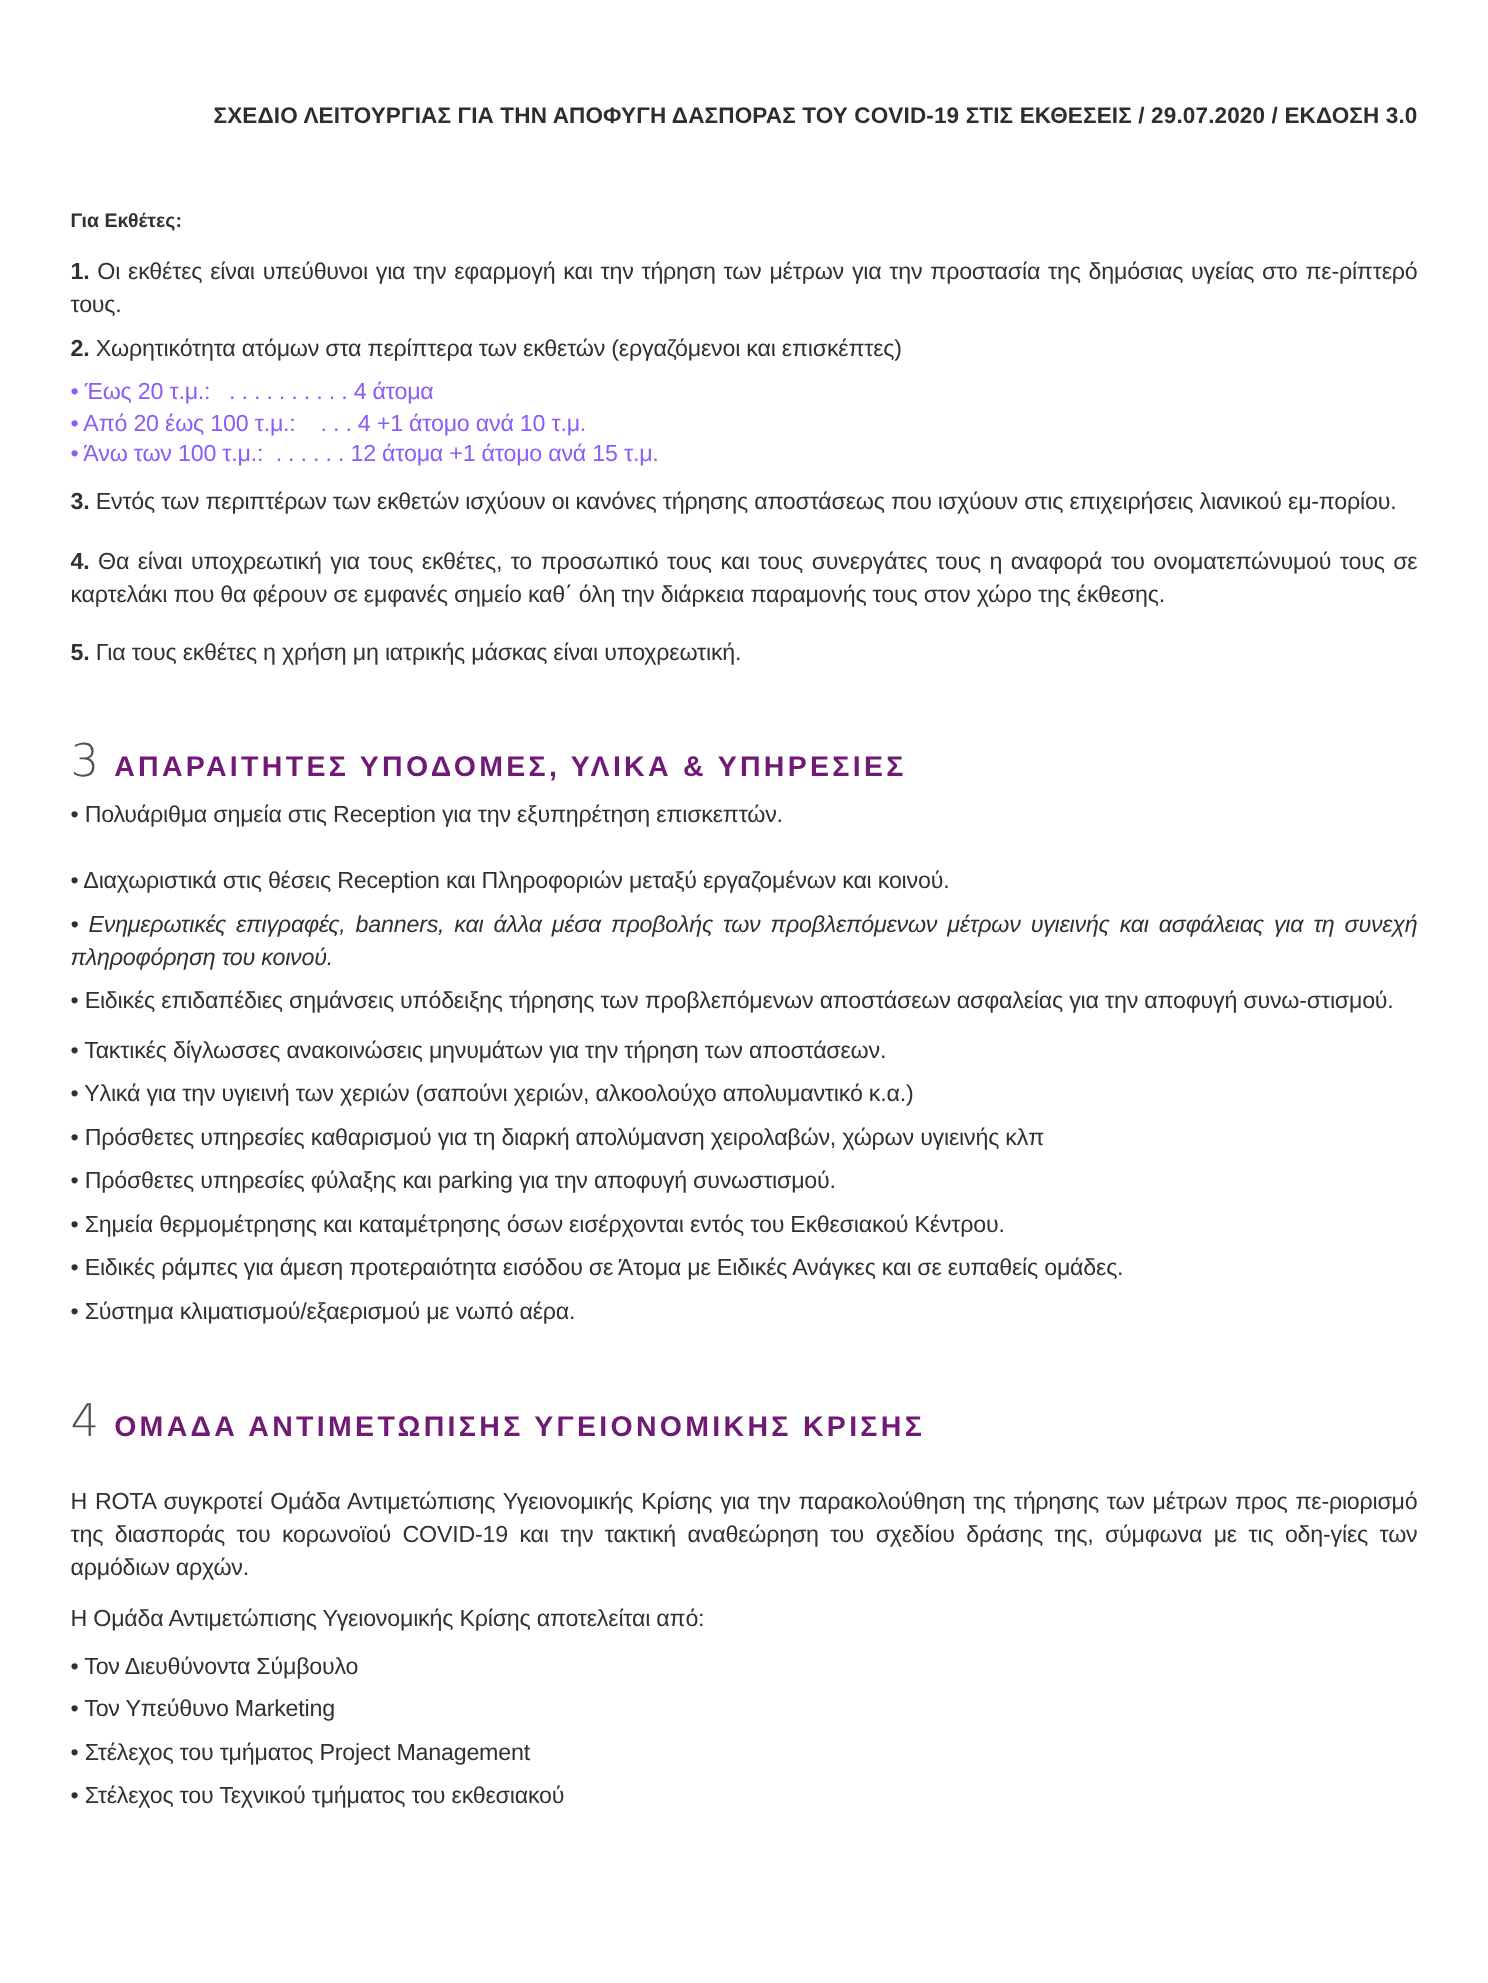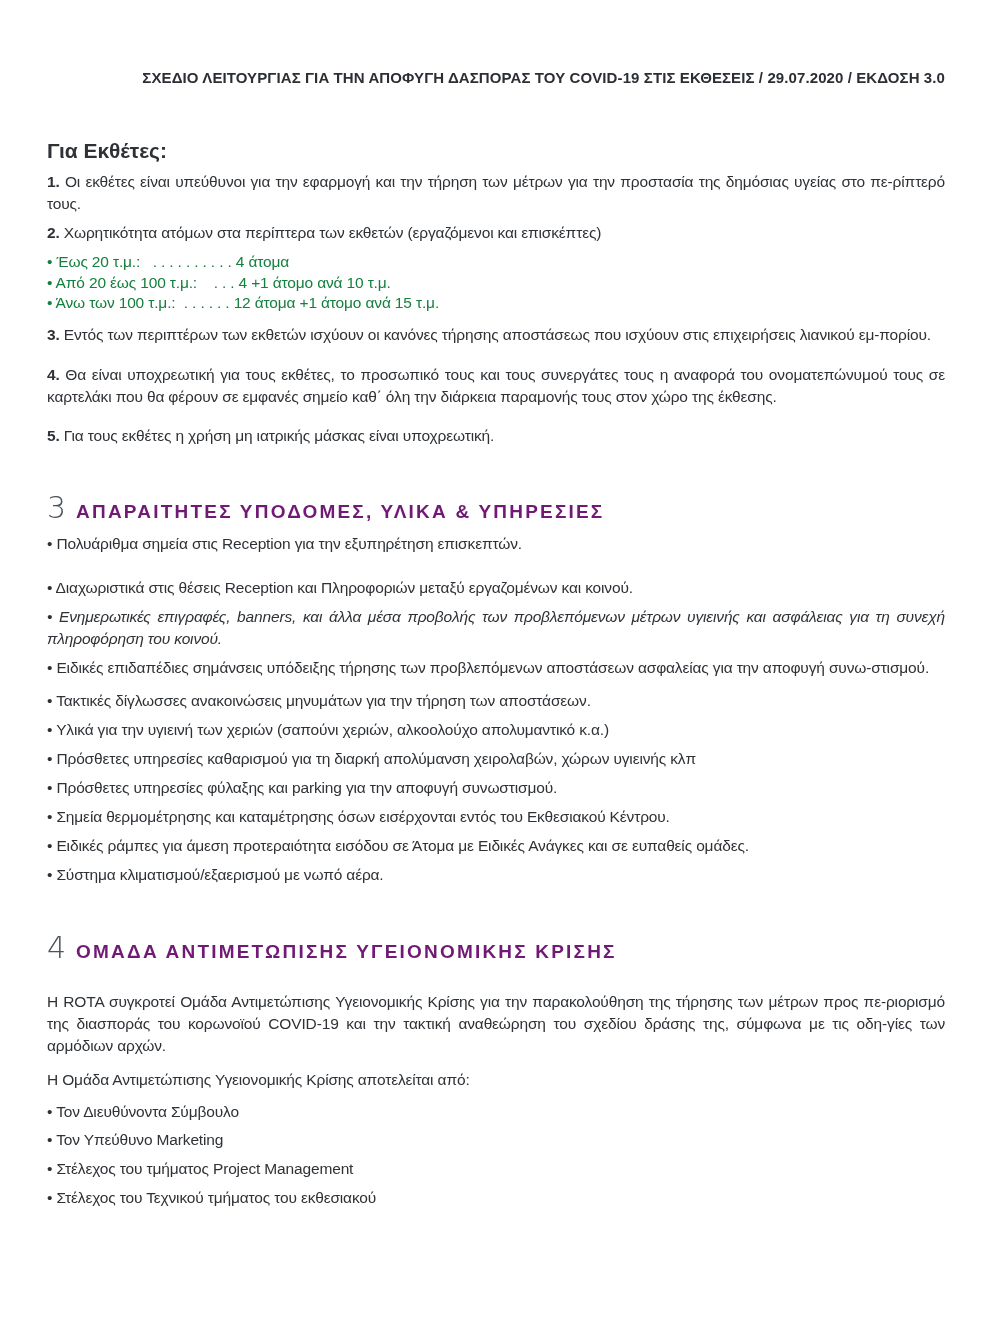--- a/index.html
+++ b/index.html
@@ -37,29 +37,29 @@
       line-height: 22px;
       color: #2e3236;
       margin: 0;
       text-align: justify;
       letter-spacing: -0.15px;
     }
     .p b { color: #2e3236; font-weight: bold; }
     .subhead {
       position: absolute;
       top: 139px;
-      font-size: 21px;
+      font-size: 13px;
       font-weight: bold;
       color: #2e3236;
     }
     .block { position: absolute; left: 0; width: 898px; }
     .sq-line {
       font-size: 15.5px;
       line-height: 20.5px;
-      color: #15803d;
+      color: #8b5cf6;
       white-space: nowrap;
       letter-spacing: -0.15px;
     }
     .section-title {
       position: absolute;
       left: 0;
       display: flex;
       align-items: baseline;
       gap: 10px;
       white-space: nowrap;

